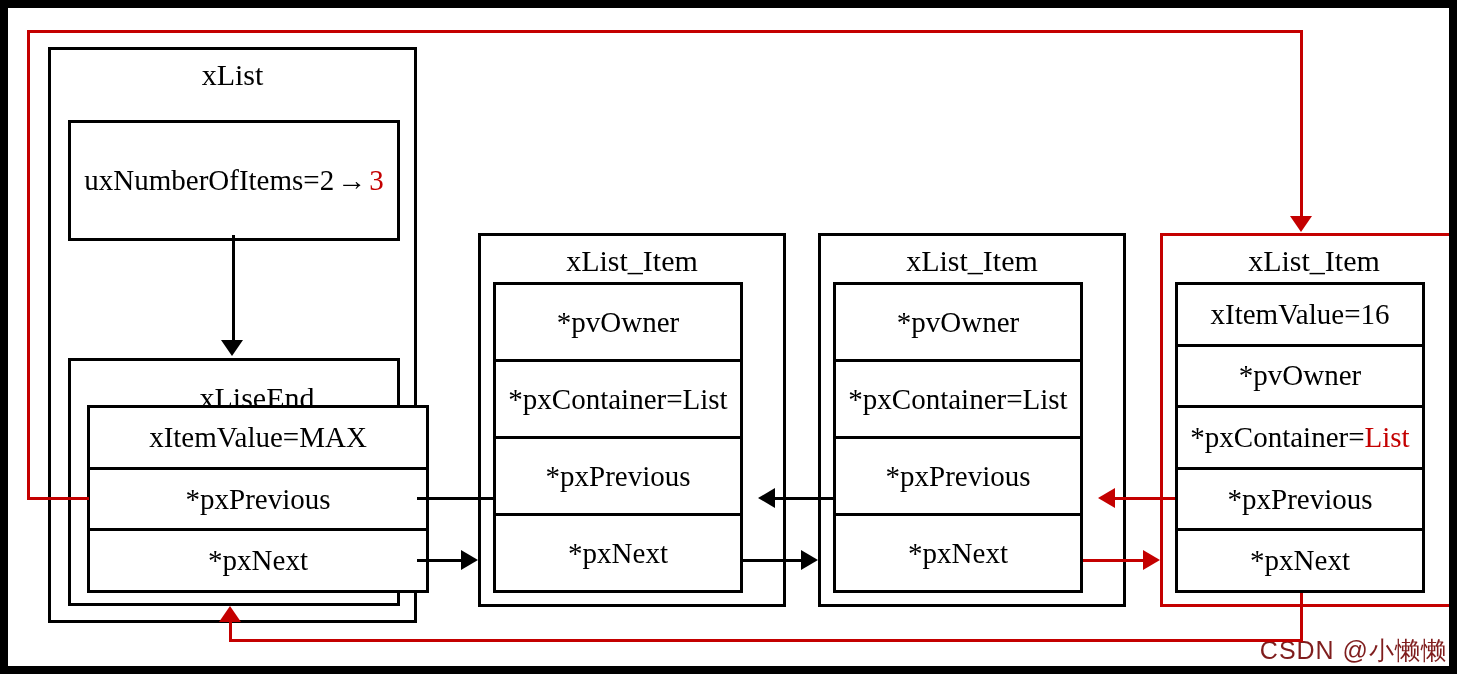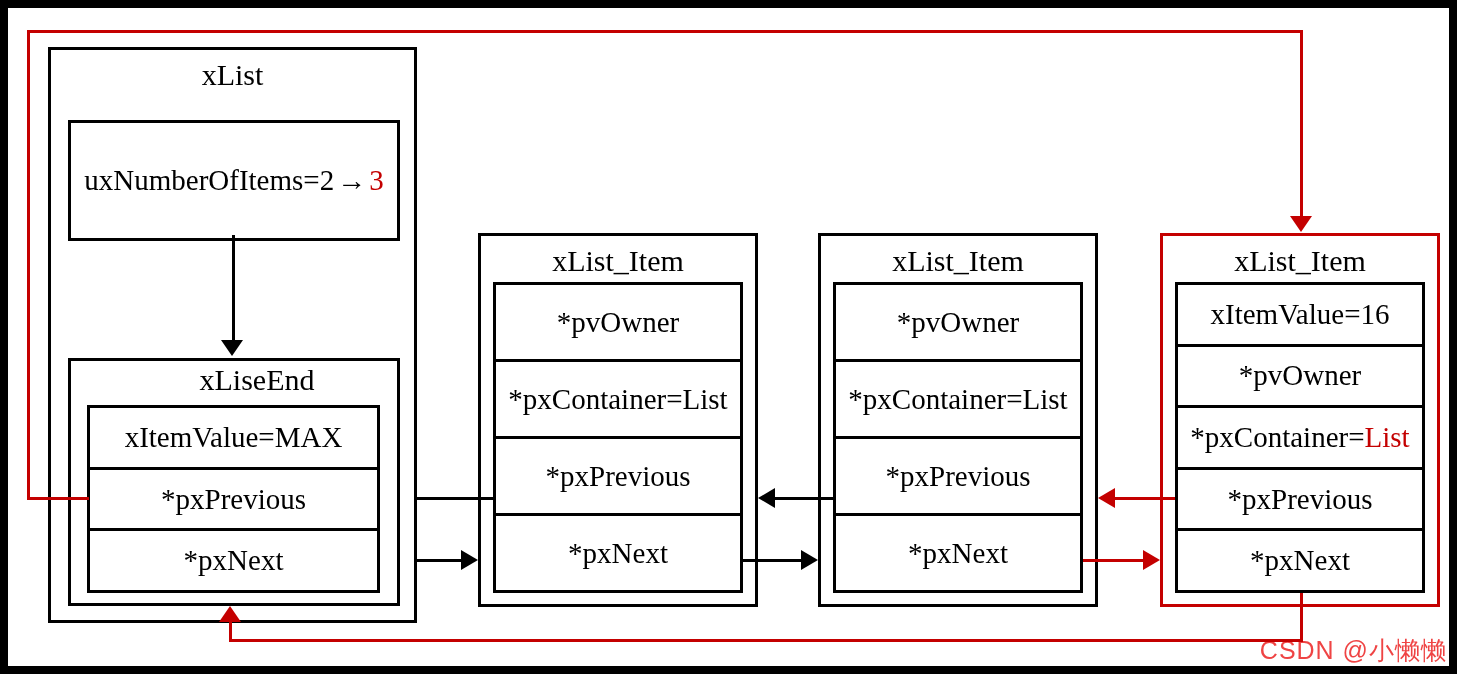--- a/index.html
+++ b/index.html
@@ -19,31 +19,31 @@
   .change-arrow { margin:0 3px; }
   .highlight-red .container-value { color:#c40000; }
 
   .seg { position:absolute; background:#000; z-index:3; }
   .seg.red { background:#c40000; }
   .tri { position:absolute; width:0; height:0; z-index:3; }
 
   .watermark {
     position:absolute; right:10px; top:634px; z-index:2;
     font-family:"Liberation Sans","DejaVu Sans",sans-serif;
-    font-size:25px; letter-spacing:1px; color:#ef4444;
+    font-size:25px; letter-spacing:1px; color:#7f1d1d;
   }
 
   
   #xlist-box      { left:48px;  top:47px;  width:369px; height:576px; }
   #xlist-fields   { left:17px;  top:70px;  width:332px; height:121px; }
   #xlistend-box   { left:17px;  top:308px; width:332px; height:248px; border:3px solid #000; }
-  #xlistend-title { top:2px;margin-left:46px; }
-  #xlistend-fields{ left:16px;  top:44px;  width:293px; height:188px; }
+  #xlistend-title { top:20px;margin-left:46px; }
+  #xlistend-fields{ left:16px;  top:44px;  width:342px; height:188px; }
   #xlist-title    { top:8px; }
-  .item           { top:233px; width:280px; height:374px; }
+  .item           { top:233px; width:308px; height:374px; }
   #item-box-0     { left:478px; }
   #item-box-1     { left:818px; }
   #item-box-2     { left:1160px; }
   .item .struct-title { top:8px; }
   .item-fields    { left:12px; top:46px; width:250px; height:311px; }
 </style>
 </head>
 <body>
 
 <div class="canvas">

